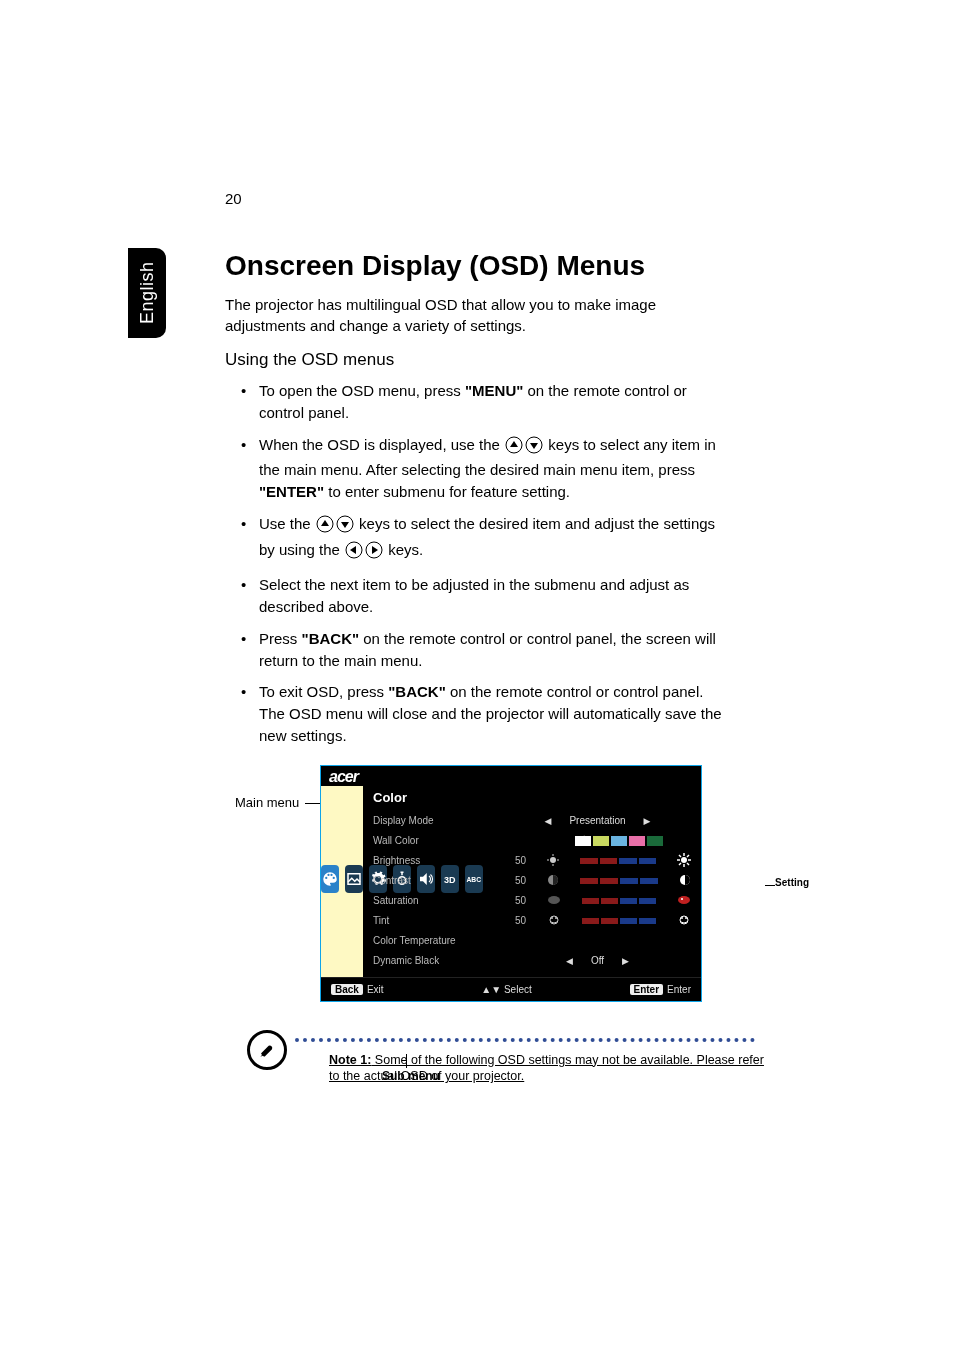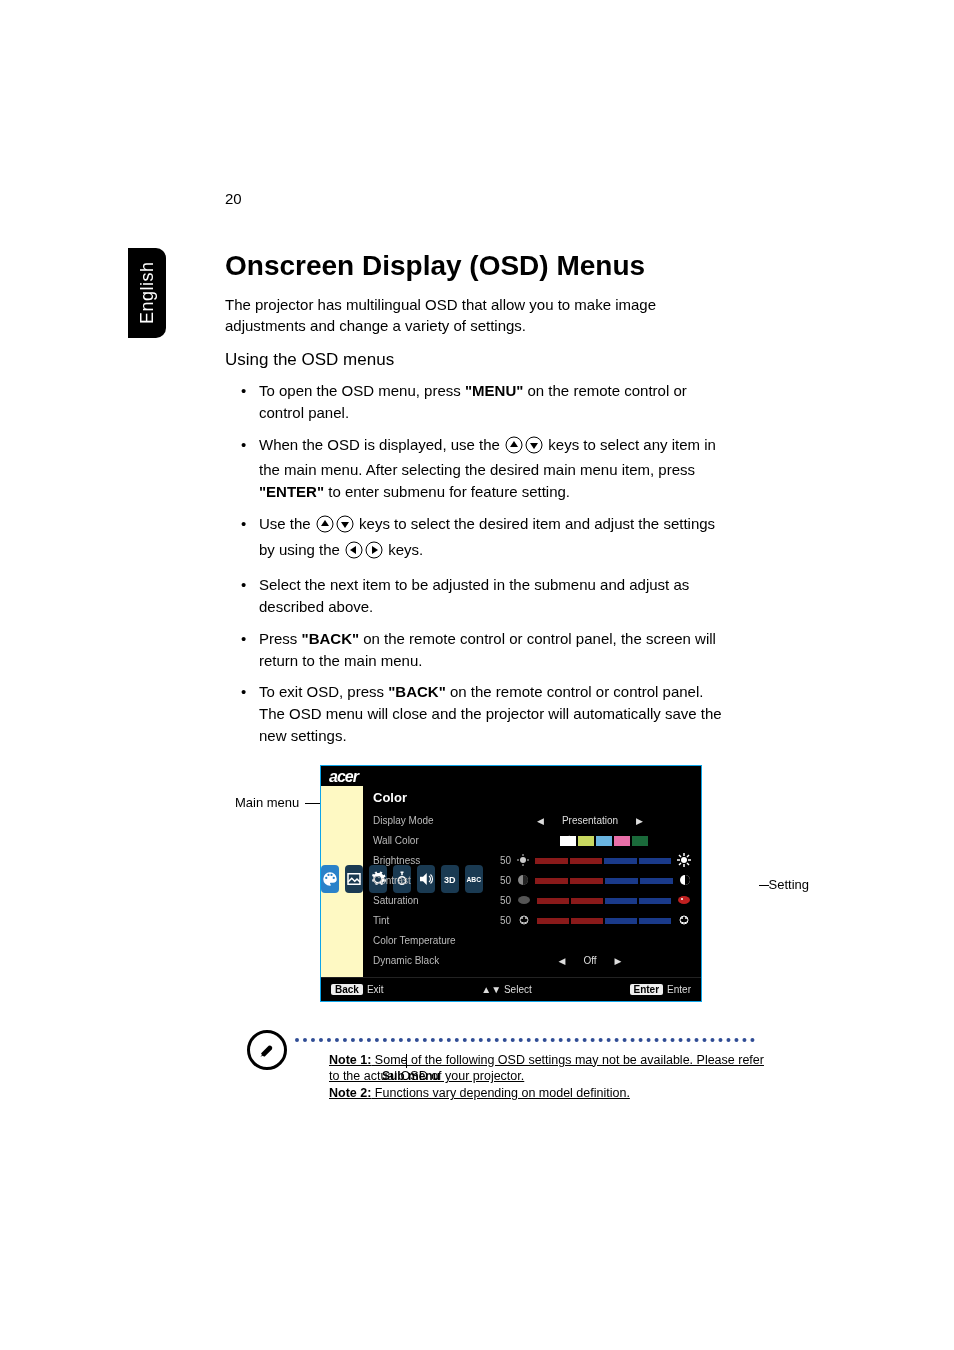--- a/index.html
+++ b/index.html
@@ -93,22 +93,22 @@
     position: absolute;
     left: 0;
     top: 30px;
     font-size: 13px;
     font-weight: 400;
   }
   .osd-label-right {
     position: absolute;
     right: -14px;
     top: 112px;
-    font-size: 13px;
-    font-weight: 400;
+    font-size: 10px;
+    font-weight: 700;
   }
   .osd-label-right::before{
     content:"";
     position:absolute;
     left:-10px;top:8px;width:10px;height:1px;background:#000;
   }
   .osd-label-left-line{
     position:absolute;
     left:70px; top:38px; width:15px; height:1px; background:#000;
   }
@@ -159,21 +159,21 @@
   .osd-title {
     color: #fff;
     font-weight: 700;
     font-size: 13px;
     padding: 4px 0 6px 0;
   }
   .osd-row {
     display: flex;
     align-items: center;
     height: 20px;
-    gap: 6px;
+    gap: 21px;
   }
   .osd-row .lbl { flex: 0 0 110px; color:#bbb; }
   .osd-row .val { flex: 0 0 22px; text-align:right; color:#bbb;}
   .slider {
     flex: 1;
     height: 8px;
     display:flex;align-items:center;gap:2px;
   }
   .slider .seg{
     height:6px;flex:1;background:#8a1a1a;
@@ -487,18 +487,17 @@
 
     <div class="note-block">
       <div class="note-icon">
         <svg viewBox="0 0 24 24" fill="#000">
             <path d="M4 20l3-1c1 1 2 1 2 1l9-9a3 3 0 00-4-4l-9 9s0 1 1 2z"></path>
           </svg>
       </div>
       <hr class="note-dash">
       <div class="note-text">
         <div><span class="nb">Note 1:</span><span> Some of the following OSD settings may not be available. Please refer to the actual OSD of your projector.</span></div>
-        <div><span class="nb">Note 2:</span><span> Functions vary depending on model definition.</span></div>
       </div>
     </div>
 
   </div>
 </div>
 
 </body></html>

